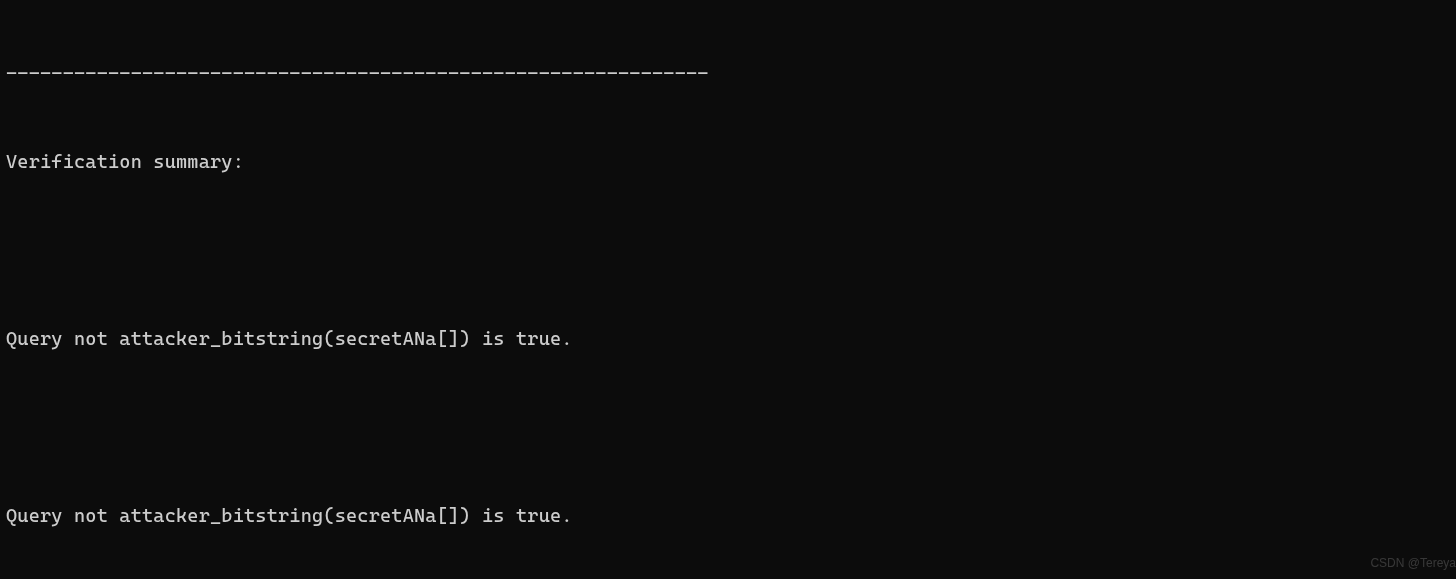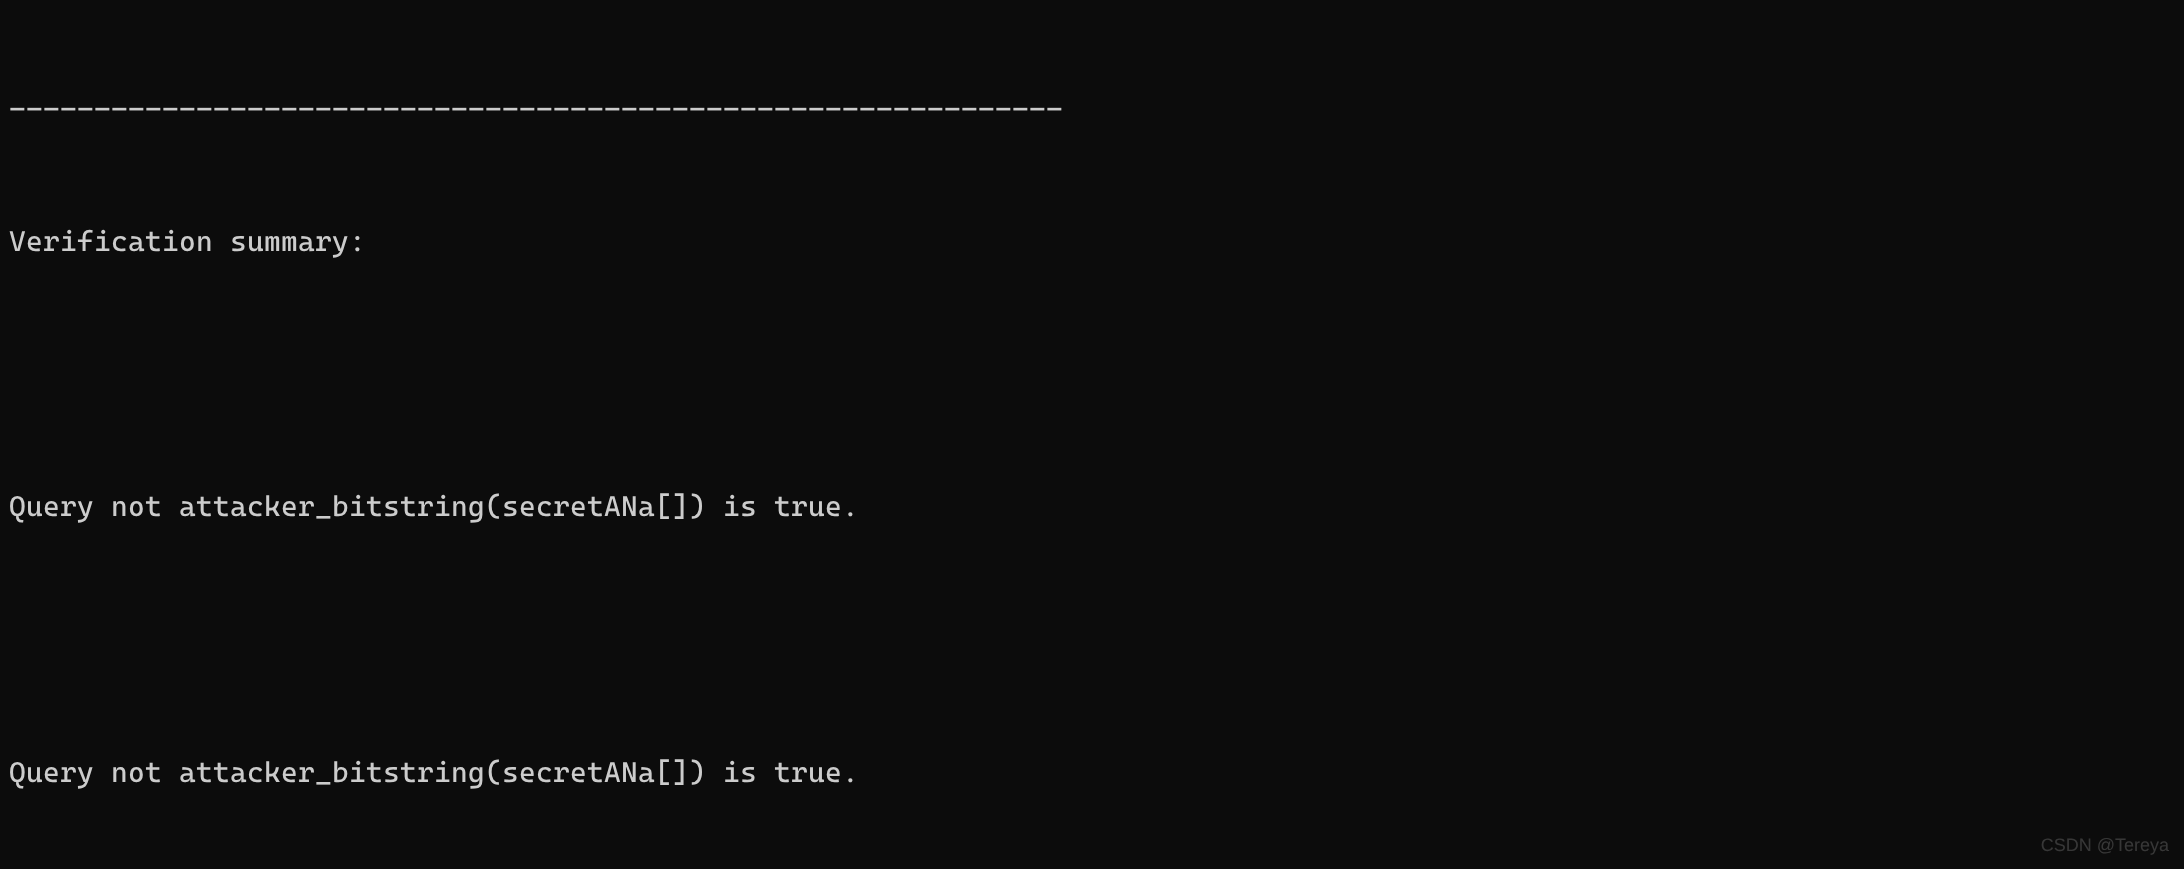--- a/index.html
+++ b/index.html
@@ -24,21 +24,21 @@
     .terminal {
       white-space: pre;
     }
     .line {
       display: block;
       min-height: 29.5px;
     }
     .watermark {
       position: absolute;
       bottom: 6px;
-      right: 10px;
+      right: 0;
       font-family: Arial, sans-serif;
       font-size: 12px;
       color: rgba(255,255,255,0.18);
       letter-spacing: 0;
       font-weight: 400;
     }
   </style>
 </head>
 <body>
 

